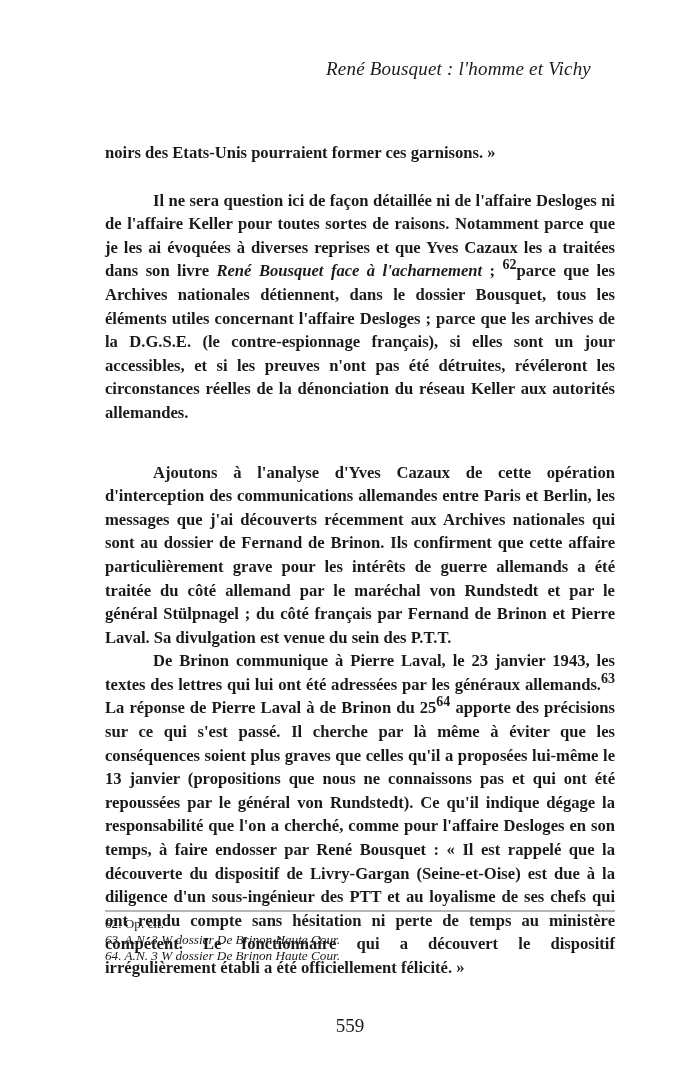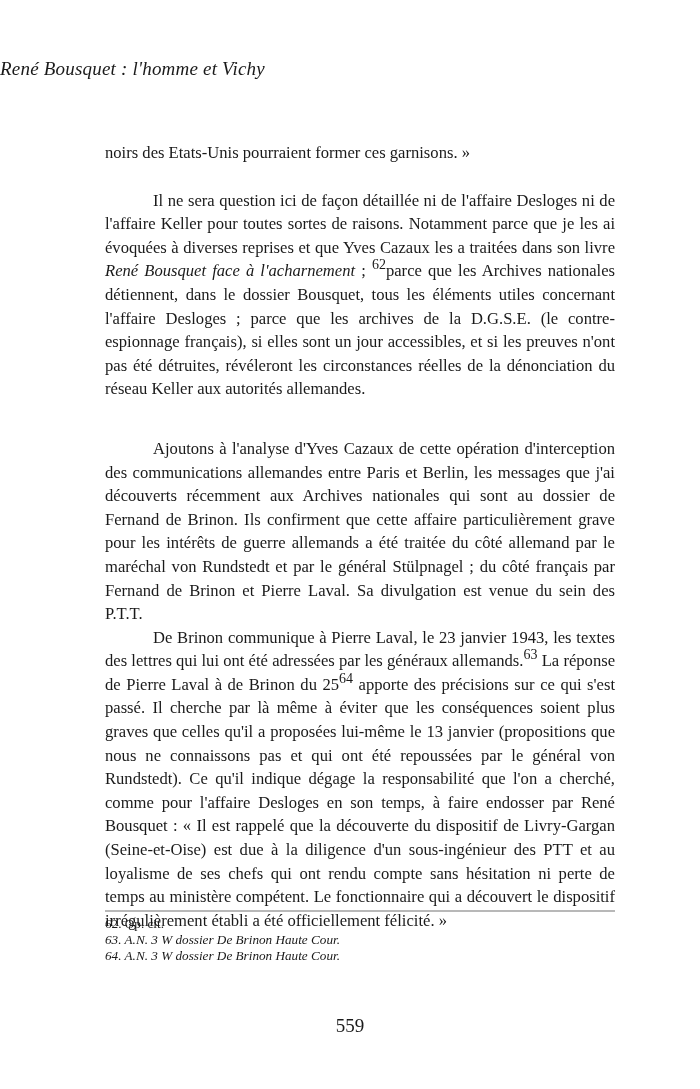--- a/index.html
+++ b/index.html
@@ -3,28 +3,28 @@
   <meta charset="utf-8">
   <style>
     html, body { margin: 0; padding: 0; background: #ffffff; }
     body {
       width: 700px; height: 1089px; position: relative; overflow: hidden;
       font-family: "Liberation Serif", "DejaVu Serif", serif;
       color: #1a1a1a;
     }
     .running-head {
       position: absolute; top: 58px; left: 0; width: 591px;
-      text-align: left; font-style: italic; font-size: 19px;
+      text-align: right; font-style: italic; font-size: 19px;
       letter-spacing: 0.2px;
     }
     .body-text {
       position: absolute; left: 105px; top: 141px; width: 510px;
       font-size: 16.6px; line-height: 23.6px; text-align: justify;
     }
-    .body-text p { margin: 0; }
+    .body-text p { margin: 0; font-weight: bold; }
     .indent { text-indent: 48px; }
     .gap1 { margin-top: 24px !important; }
     .gap2 { margin-top: 36px !important; }
     sup { font-size: 14px; line-height: 0; vertical-align: 7px; }
     .footnote-rule {
       position: absolute; left: 105px; top: 910px; width: 510px;
       height: 2px; background: #b8b8b8;
     }
     .footnotes {
       position: absolute; left: 105px; top: 916px; width: 510px;

